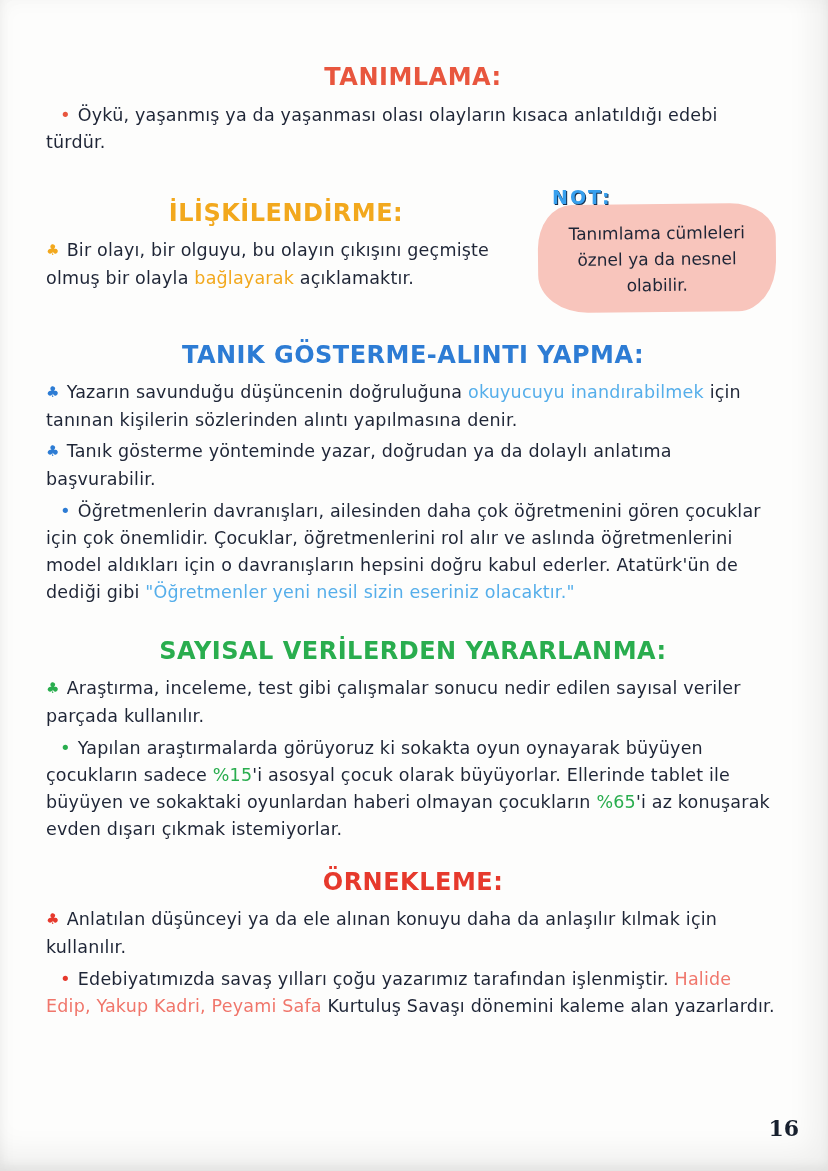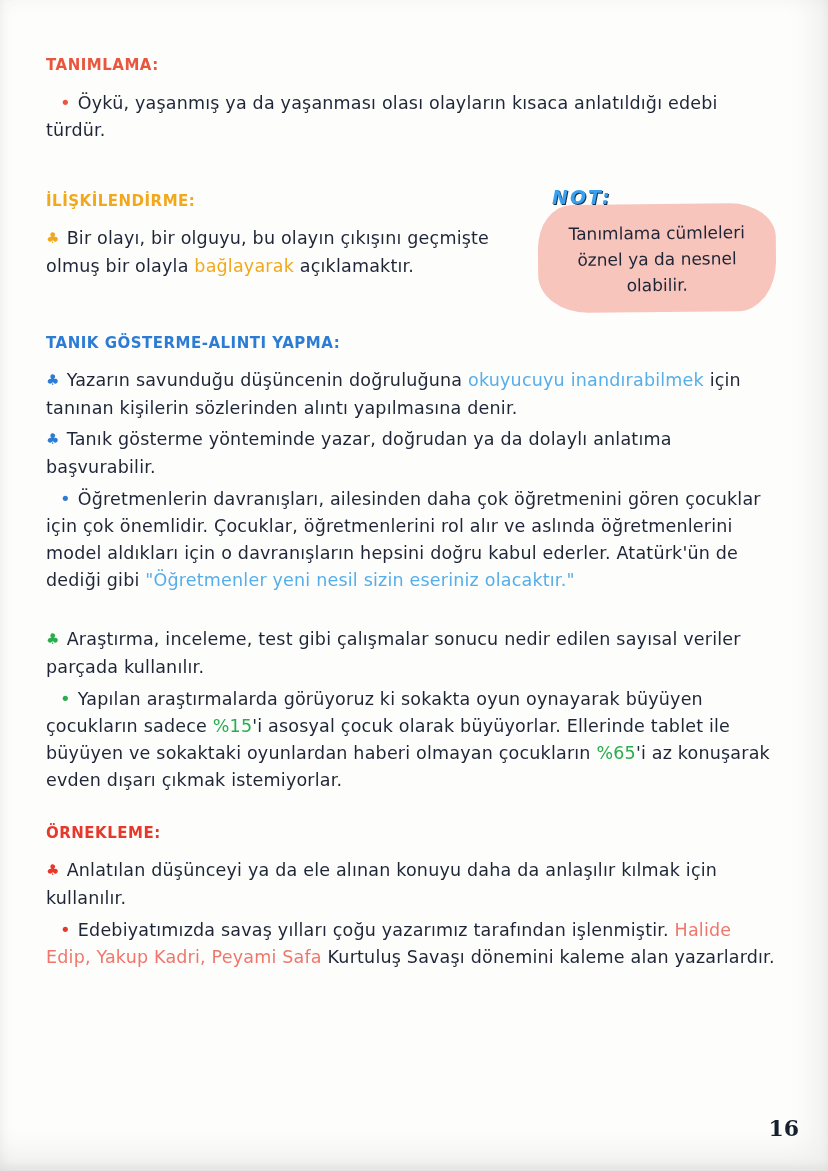--- a/index.html
+++ b/index.html
@@ -26,24 +26,25 @@
       inset 6px 6px 16px rgba(0,0,0,0.02);
   }
   .content{
     position:absolute;
     left:46px; right:48px; top:52px;
     font-size:17.5px;
     line-height:27px;
     letter-spacing:0.2px;
   }
   .heading{
-    font-size:15px;
+    font-size:24px;
     font-weight:bold;
     letter-spacing:0.5px;
-    margin:0 0 10px 0;
+    margin:12px 0 10px 0;
+    text-align:center;
   }
   .para{ margin:0 0 4px 0; }
   .indent{ text-indent:14px; }
   .bullet{
     font-size:15px;
     margin-right:7px;
     position:relative;
     top:-1px;
   }
   .dot{
@@ -80,21 +81,20 @@
   }
   .not-heading{
     font-size:19px;
     font-weight:bold;
     letter-spacing:2px;
     color:var(--note-heading-blue,#38a0ee);
     text-shadow:1px 1px 0 #16304f;
     margin:0 0 -4px 14px;
     position:relative;
     z-index:3;
-    font-style:italic;
   }
   .not-blob{
     background:var(--note-bg,#f8c5bc);
     border-radius:34px 46px 38px 50px / 44px 34px 50px 38px;
     padding:16px 14px 14px;
     text-align:center;
     font-size:17px;
     line-height:26px;
     transform:rotate(-0.6deg);
   }
@@ -132,20 +132,21 @@
     </section>
 
     <section id="sec-tanik">
       <h2 class="heading h-blue">TANIK GÖSTERME-ALINTI YAPMA:</h2>
       <p class="para"><span class="bullet c-blue">♣</span><span>Yazarın savunduğu düşüncenin doğruluğuna </span><span class="c-lightblue">okuyucuyu inandırabilmek</span><span> için tanınan kişilerin sözlerinden alıntı yapılmasına denir.</span></p>
       <p class="para"><span class="bullet c-blue">♣</span><span>Tanık gösterme yönteminde yazar, doğrudan ya da dolaylı anlatıma başvurabilir.</span></p>
       <p class="para indent"><span class="dot c-blue">•</span><span>Öğretmenlerin davranışları, ailesinden daha çok öğretmenini gören çocuklar için çok önemlidir. Çocuklar, öğretmenlerini rol alır ve aslında öğretmenlerini model aldıkları için o davranışların hepsini doğru kabul ederler. Atatürk'ün de dediği gibi </span><span class="c-lightblue">"Öğretmenler yeni nesil sizin eseriniz olacaktır."</span></p>
     </section>
 
     <section id="sec-sayisal">
+      <h2 class="heading h-green">SAYISAL VERİLERDEN YARARLANMA:</h2>
       <p class="para"><span class="bullet c-green">♣</span><span>Araştırma, inceleme, test gibi çalışmalar sonucu nedir edilen sayısal veriler parçada kullanılır.</span></p>
       <p class="para indent"><span class="dot c-green">•</span><span>Yapılan araştırmalarda görüyoruz ki sokakta oyun oynayarak büyüyen çocukların sadece </span><span class="c-green">%15</span><span>'i asosyal çocuk olarak büyüyorlar. Ellerinde tablet ile büyüyen ve sokaktaki oyunlardan haberi olmayan çocukların </span><span class="c-green">%65</span><span>'i az konuşarak evden dışarı çıkmak istemiyorlar.</span></p>
     </section>
 
     <section id="sec-ornekleme">
       <h2 class="heading h-brightred">ÖRNEKLEME:</h2>
       <p class="para"><span class="bullet c-brightred">♣</span><span>Anlatılan düşünceyi ya da ele alınan konuyu daha da anlaşılır kılmak için kullanılır.</span></p>
       <p class="para indent"><span class="dot c-brightred">•</span><span>Edebiyatımızda savaş yılları çoğu yazarımız tarafından işlenmiştir. </span><span class="c-salmon">Halide Edip, Yakup Kadri, Peyami Safa</span><span> Kurtuluş Savaşı dönemini kaleme alan yazarlardır.</span></p>
     </section>
 

